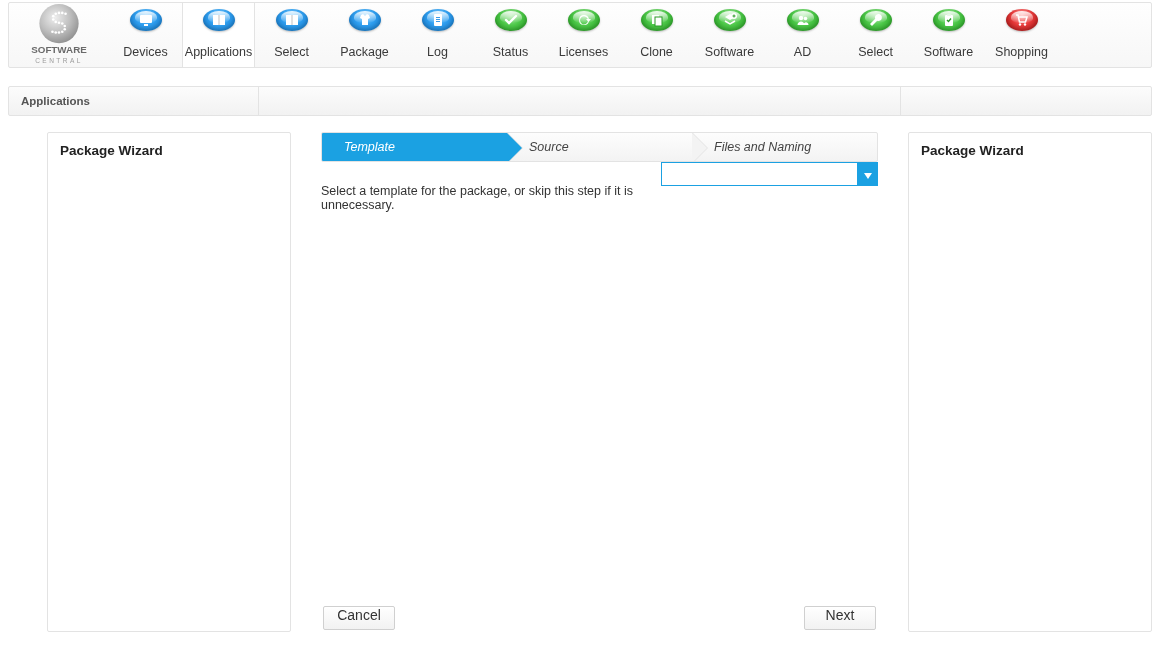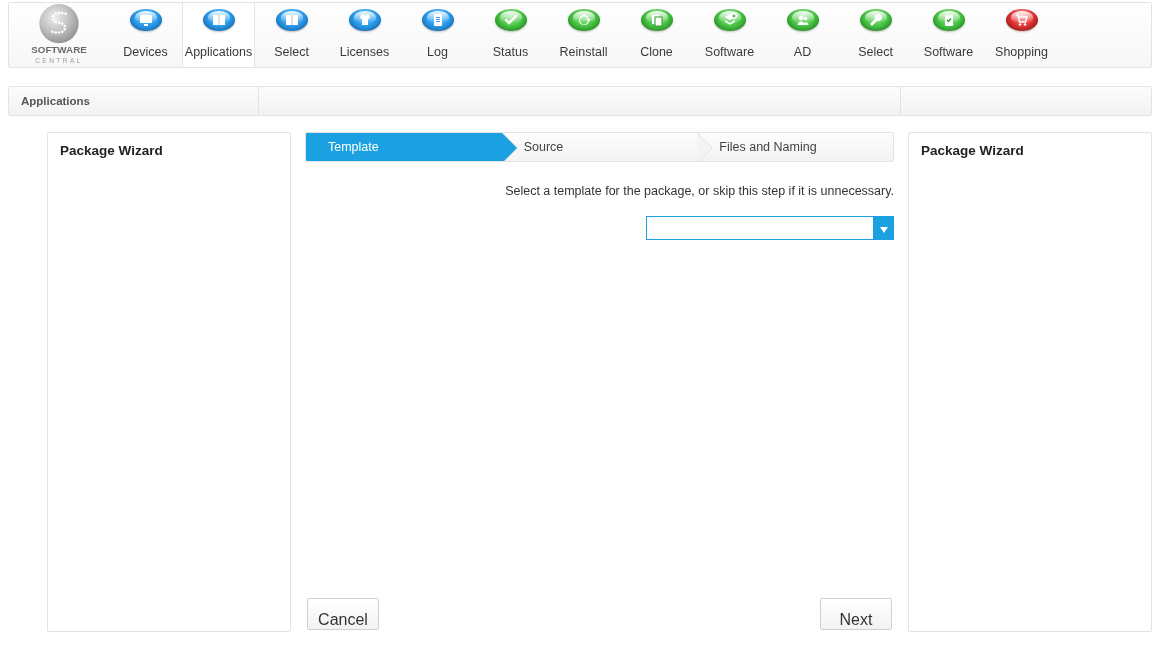--- a/index.html
+++ b/index.html
@@ -95,21 +95,21 @@
     border-right: 1px solid #e3e3e3;
   }
   .section-bar .crumb-end {
     width: 250px;
   }
 
   
   .workspace {
     display:flex;
     margin: 16px 8px 0 8px;
-    gap: 14px;
+    gap: 30px;
     height: 500px;
     padding-left: 39px;
   }
   .side-panel {
     width: 244px;
     border: 1px solid #e3e3e3;
     border-radius: 2px;
     background: #fff;
     padding: 10px 12px;
   }
@@ -135,20 +135,21 @@
     overflow:hidden;
   }
   .wstep {
     flex:1;
     position:relative;
     display:flex;
     align-items:center;
     padding: 0 22px;
     font-size: 12.5px;
     color:#444;
+    font-style:italic;
   }
   .wstep.current {
     background: #1ba1e2;
     color:#fff;
   }
   .wstep::after {
     content:"";
     position:absolute;
     right:-15px; top:0;
     width:0; height:0;
@@ -169,22 +170,22 @@
     border-top: 16px solid transparent;
     border-bottom: 16px solid transparent;
     border-left: 16px solid #e3e3e3;
     z-index:1;
   }
   .wstep:last-child::before { display:none; }
 
   .main-body {
     flex:1;
     display:flex;
-    flex-direction:column;
-    align-items:flex-end;
+    flex-direction:row;
+    align-items:flex-start;
   }
   .instruction {
     font-size: 12.5px;
     color:#333;
     margin: 22px 0 18px 0;
   }
   .template-select {
     display:flex;
     width: 248px;
     height: 24px;
@@ -204,27 +205,27 @@
   }
   .template-select .dd-btn svg { width:8px; height:6px; fill:#fff; }
 
   .footer-btns {
     display:flex;
     justify-content: space-between;
     padding: 0 2px 2px 2px;
   }
   .btn {
     min-width: 72px;
-    height: 32px;
+    height: 24px;
     border: 1px solid #d0d0d0;
     background: linear-gradient(#ffffff,#f2f2f2);
-    font-size: 16px;
+    font-size: 14px;
     color:#333;
     display:flex;
-    align-items:flex-end;
+    align-items:flex-start;
     justify-content:center;
     cursor:pointer;
     border-radius: 2px;
   }
 </style>
 </head>
 <body>
 
 <svg width="0" height="0" style="position:absolute">
   <defs>
@@ -347,45 +348,45 @@
           </svg>
         </span>
         <span class="nav-label">Select</span>
       </div>
       <div class="nav-item">
         <span class="round-icon ic-blue">
           <svg>
             <use href="#ico-shirt"></use>
           </svg>
         </span>
+        <span class="nav-label">Package</span>
+      </div>
+      <div class="nav-item">
+        <span class="round-icon ic-blue">
+          <svg>
+            <use href="#ico-paper"></use>
+          </svg>
+        </span>
+        <span class="nav-label">Log</span>
+      </div>
+      <div class="nav-item">
+        <span class="round-icon ic-green">
+          <svg>
+            <use href="#ico-check"></use>
+          </svg>
+        </span>
+        <span class="nav-label">Status</span>
+      </div>
+      <div class="nav-item">
+        <span class="round-icon ic-green">
+          <svg>
+            <use href="#ico-cycle"></use>
+          </svg>
+        </span>
         <span class="nav-label">Licenses</span>
-      </div>
-      <div class="nav-item">
-        <span class="round-icon ic-blue">
-          <svg>
-            <use href="#ico-paper"></use>
-          </svg>
-        </span>
-        <span class="nav-label">Log</span>
-      </div>
-      <div class="nav-item">
-        <span class="round-icon ic-green">
-          <svg>
-            <use href="#ico-check"></use>
-          </svg>
-        </span>
-        <span class="nav-label">Status</span>
-      </div>
-      <div class="nav-item">
-        <span class="round-icon ic-green">
-          <svg>
-            <use href="#ico-cycle"></use>
-          </svg>
-        </span>
-        <span class="nav-label">Reinstall</span>
       </div>
       <div class="nav-item">
         <span class="round-icon ic-green">
           <svg>
             <use href="#ico-copy"></use>
           </svg>
         </span>
         <span class="nav-label">Clone</span>
       </div>
       <div class="nav-item">

